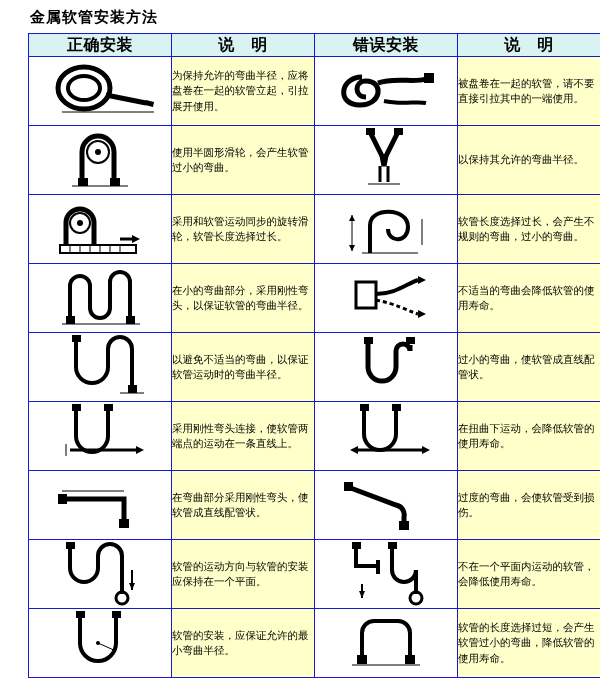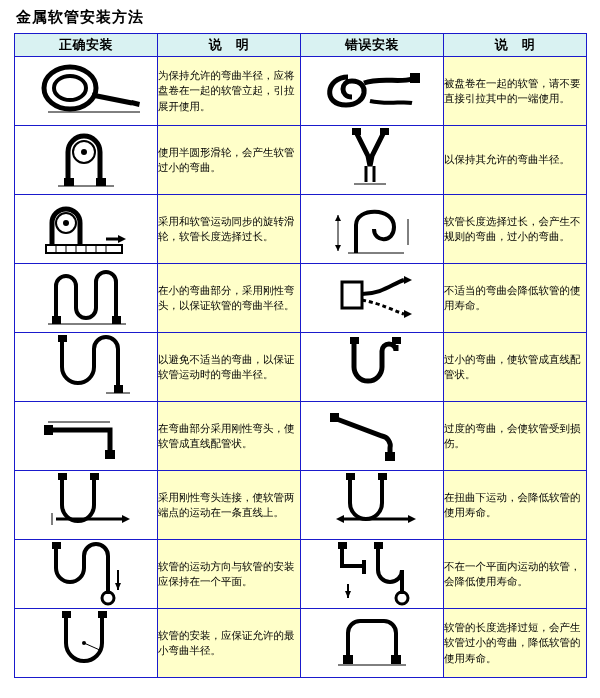--- a/index.html
+++ b/index.html
@@ -12,21 +12,21 @@
     height: 698px;
     font-family: "DejaVu Sans", "Liberation Sans", sans-serif;
     color: #000;
     overflow: hidden;
   }
   .page {
     width: 600px;
     height: 698px;
     position: relative;
     box-sizing: border-box;
-    padding: 6px 14px 0 14px;
+    padding: 6px 14px 0 28px;
   }
   .title {
     font-size: 15px;
     font-weight: bold;
     letter-spacing: 1px;
     margin: 2px 0 6px 2px;
     color: #000;
   }
   table.main {
     border-collapse: collapse;
@@ -35,21 +35,21 @@
     border: 1px solid #1a1acc;
   }
   table.main th, table.main td {
     border: 1px solid #1a1acc;
     padding: 0;
     vertical-align: middle;
   }
   thead th {
     background: #d9f2f2;
     height: 22px;
-    font-size: 13px;
+    font-size: 16px;
     font-weight: bold;
     text-align: center;
     color: #000;
     letter-spacing: 0.5px;
   }
   col.c-img { width: 143px; }
   col.c-txt { width: 143px; }
   td.imgcell {
     background: #ffffff;
     text-align: center;
@@ -229,44 +229,20 @@
             </svg>
           </div>
         </td>
         <td class="txtcell">过小的弯曲，使软管成直线配管状。</td>
       </tr>
 
       <tr>
         <td class="imgcell">
           <div class="fig">
             <svg width="128" height="62" viewBox="0 0 128 62">
-              <path d="M26 28 L88 28 L88 50" fill="none" stroke="#000" stroke-width="5"></path>
-              <rect x="22" y="23" width="9" height="10" fill="#000"></rect>
-              <rect x="83" y="48" width="10" height="9" fill="#000"></rect>
-              <line x1="26" y1="20" x2="88" y2="20" stroke="#000" stroke-width="1"></line>
-            </svg>
-          </div>
-        </td>
-        <td class="txtcell">在弯曲部分采用刚性弯头，使软管成直线配管状。</td>
-        <td class="imgcell">
-          <div class="fig">
-            <svg width="128" height="62" viewBox="0 0 128 62">
-              <path d="M26 16 L74 34 A10 10 0 0 1 82 46 L82 52" fill="none" stroke="#000" stroke-width="5"></path>
-              <rect x="22" y="11" width="9" height="9" fill="#000"></rect>
-              <rect x="77" y="50" width="10" height="9" fill="#000"></rect>
-            </svg>
-          </div>
-        </td>
-        <td class="txtcell">过度的弯曲，会使软管受到损伤。</td>
-      </tr>
-
-      <tr>
-        <td class="imgcell">
-          <div class="fig">
-            <svg width="128" height="62" viewBox="0 0 128 62">
               <path d="M40 6 L40 34 A16 16 0 0 0 72 34 L72 6" fill="none" stroke="#000" stroke-width="4"></path>
               <rect x="36" y="2" width="9" height="7" fill="#000"></rect>
               <rect x="68" y="2" width="9" height="7" fill="#000"></rect>
               <path d="M34 48 L100 48" stroke="#000" stroke-width="3"></path>
               <path d="M100 44 l8 4 l-8 4 z" fill="#000"></path>
               <line x1="30" y1="42" x2="30" y2="54" stroke="#000" stroke-width="1"></line>
             </svg>
           </div>
         </td>
         <td class="txtcell">采用刚性弯头连接，使软管两端点的运动在一条直线上。</td>
@@ -276,20 +252,44 @@
               <path d="M42 6 L42 32 A16 16 0 0 0 74 32 L74 6" fill="none" stroke="#000" stroke-width="4"></path>
               <rect x="38" y="2" width="9" height="7" fill="#000"></rect>
               <rect x="70" y="2" width="9" height="7" fill="#000"></rect>
               <path d="M36 48 L100 48" stroke="#000" stroke-width="3"></path>
               <path d="M100 44 l8 4 l-8 4 z" fill="#000"></path>
               <path d="M36 44 l-8 4 l8 4 z" fill="#000"></path>
             </svg>
           </div>
         </td>
         <td class="txtcell">在扭曲下运动，会降低软管的使用寿命。</td>
+      </tr>
+
+      <tr>
+        <td class="imgcell">
+          <div class="fig">
+            <svg width="128" height="62" viewBox="0 0 128 62">
+              <path d="M26 28 L88 28 L88 50" fill="none" stroke="#000" stroke-width="5"></path>
+              <rect x="22" y="23" width="9" height="10" fill="#000"></rect>
+              <rect x="83" y="48" width="10" height="9" fill="#000"></rect>
+              <line x1="26" y1="20" x2="88" y2="20" stroke="#000" stroke-width="1"></line>
+            </svg>
+          </div>
+        </td>
+        <td class="txtcell">在弯曲部分采用刚性弯头，使软管成直线配管状。</td>
+        <td class="imgcell">
+          <div class="fig">
+            <svg width="128" height="62" viewBox="0 0 128 62">
+              <path d="M26 16 L74 34 A10 10 0 0 1 82 46 L82 52" fill="none" stroke="#000" stroke-width="5"></path>
+              <rect x="22" y="11" width="9" height="9" fill="#000"></rect>
+              <rect x="77" y="50" width="10" height="9" fill="#000"></rect>
+            </svg>
+          </div>
+        </td>
+        <td class="txtcell">过度的弯曲，会使软管受到损伤。</td>
       </tr>
 
       <tr>
         <td class="imgcell">
           <div class="fig">
             <svg width="128" height="66" viewBox="0 0 128 66">
               <path d="M34 6 L34 28 A14 14 0 0 0 62 28 L62 16 A12 12 0 0 1 86 16 L86 54" fill="none" stroke="#000" stroke-width="4"></path>
               <rect x="30" y="2" width="9" height="7" fill="#000"></rect>
               <circle cx="86" cy="58" r="6" fill="none" stroke="#000" stroke-width="3"></circle>
               <path d="M96 30 L96 50" stroke="#000" stroke-width="2"></path>

